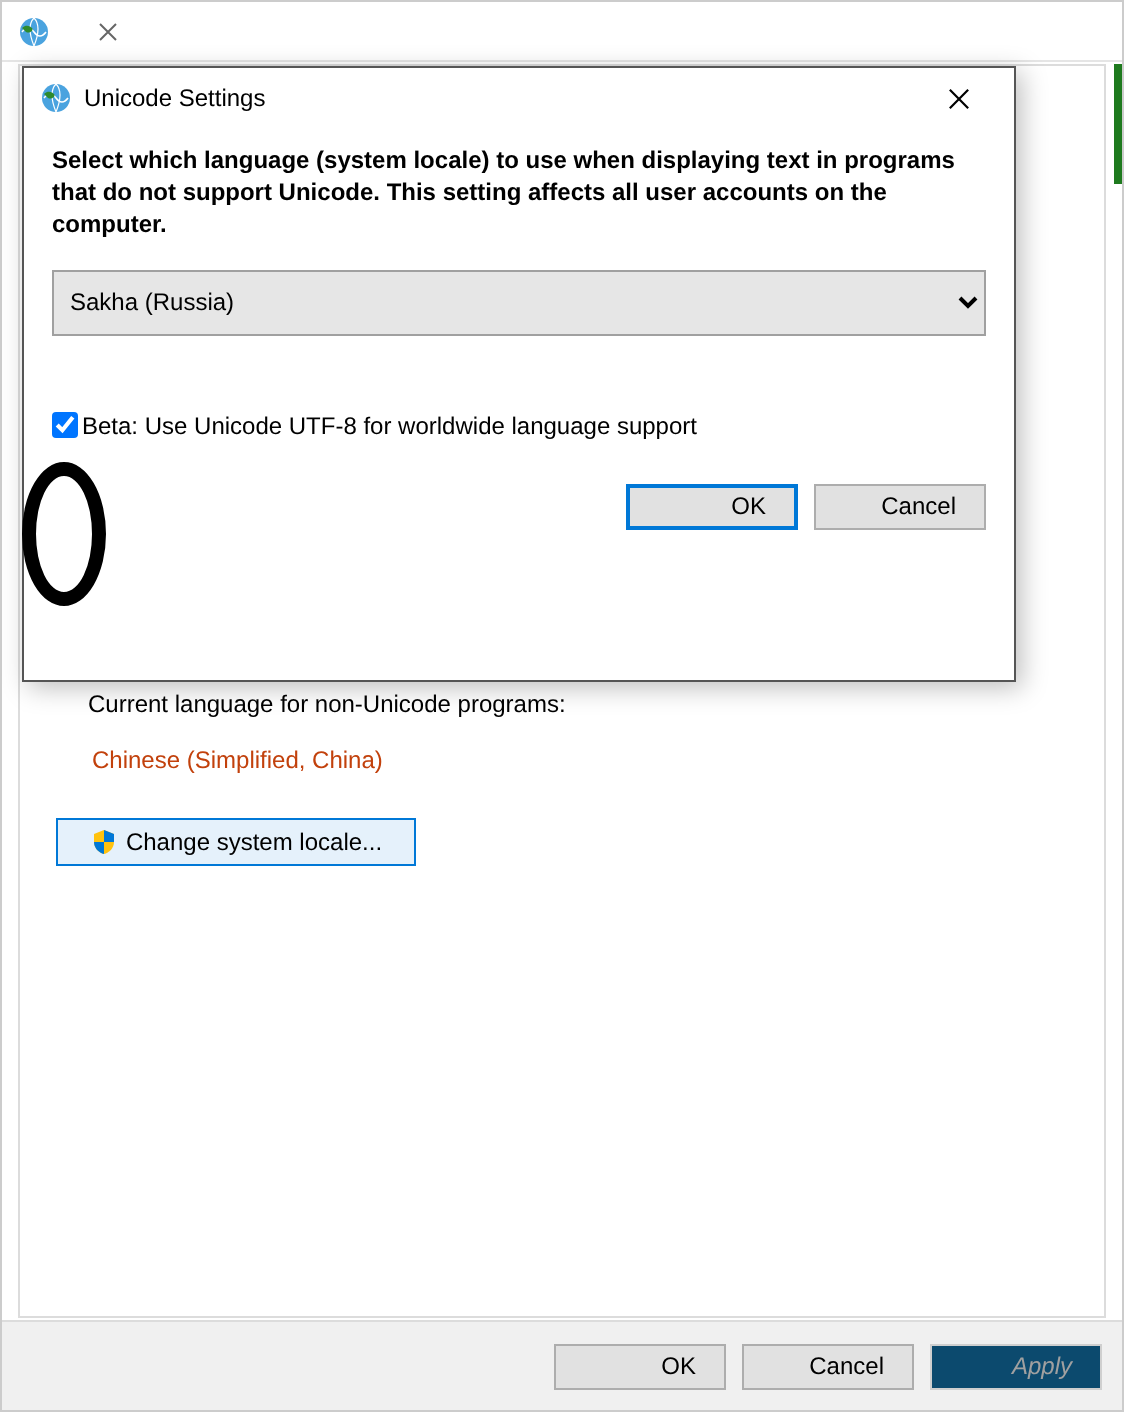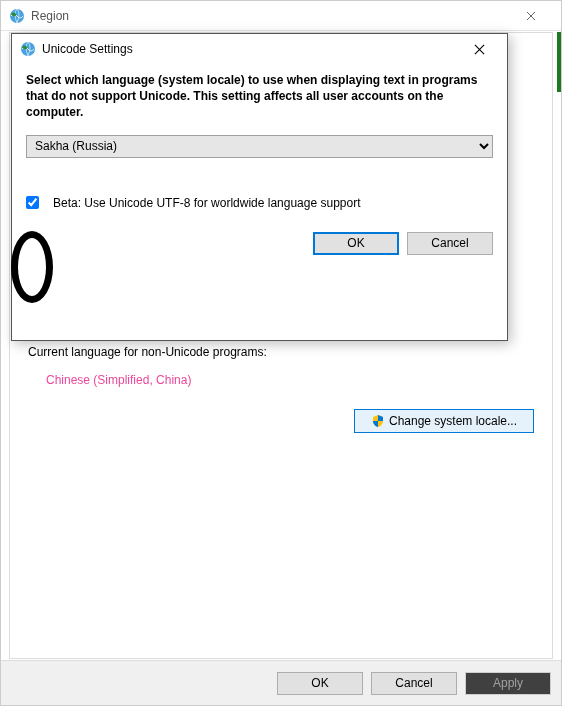--- a/index.html
+++ b/index.html
@@ -58,29 +58,29 @@
       background: #ffffff;
       border: 1px solid #dcdcdc;
       padding: 12px 18px;
     }
 
     .section-label {
       color: #000;
       font-size: 12px;
       margin-top: 300px;
       margin-bottom: 14px;
+      margin-left: 16px;
     }
     .current-lang-value {
       margin-left: 18px;
       margin-bottom: 22px;
-      color: #ec4899;
+      color: #c2410c;
     }
     .change-locale-wrap {
       display: flex;
-      justify-content: flex-end;
     }
     .change-locale-btn {
       border: 1px solid #0078d7;
       background: #e5f1fb;
       padding: 4px 12px;
       font-size: 12px;
       font-family: inherit;
       display: inline-flex;
       align-items: center;
       gap: 4px;
@@ -102,25 +102,27 @@
       gap: 8px;
     }
     .win-btn {
       min-width: 86px;
       height: 23px;
       background: #e1e1e1;
       border: 1px solid #adadad;
       font-family: inherit;
       font-size: 12px;
       padding: 0 14px;
+      text-align: right;
     }
     .win-btn:disabled {
       color: #a0a0a0;
       border-color: #cfcfcf;
-      background: #404040;
+      background: #0c4a6e;
+      font-style: italic;
     }
 
     
     .modal {
       position: absolute;
       top: 33px; left: 11px;
       width: 497px;
       height: 308px;
       background: #ffffff;
       border: 1px solid #555;
@@ -157,33 +159,33 @@
       line-height: 1.35;
       margin-bottom: 14px;
       font-weight: bold;
     }
     .locale-label {
       font-size: 12px;
       margin-bottom: 4px;
     }
     .locale-select {
       width: 100%;
-      height: 23px;
+      height: 33px;
       font-family: inherit;
       font-size: 12px;
       background: #e6e6e6;
       border: 1px solid #a0a0a0;
       padding: 1px 4px;
     }
 
     .checkbox-row {
       margin-top: 38px;
       display: flex;
       align-items: center;
-      gap: 14px;
+      gap: 2px;
       font-size: 12px;
       position: relative;
     }
     .checkbox-row input[type="checkbox"] {
       width: 13px; height: 13px;
       margin: 0;
     }
 
     .modal-footer {
       display: flex;
@@ -229,21 +231,20 @@
 <div class="parent-window">
   <div class="parent-titlebar">
     <span class="globe">
       <svg viewBox="0 0 16 16">
           <circle cx="8" cy="8" r="7" fill="#4aa3df"></circle>
           <path d="M2 8 Q5 4 8 8 Q11 12 14 8" stroke="#fff" stroke-width="0.8" fill="none"></path>
           <path d="M8 1 Q4 5 8 15 Q12 5 8 1" stroke="#fff" stroke-width="0.6" fill="none"></path>
           <path d="M2 6 C4 4 6 5 7 6 C8 7 6 9 4 8 Z" fill="#2e8b2e"></path>
         </svg>
     </span>
-    <span class="title">Region</span>
     <div class="parent-close">
       <svg viewBox="0 0 10 10">
           <path d="M1 1 L9 9 M9 1 L1 9" stroke="currentColor" stroke-width="1"></path>
         </svg>
     </div>
   </div>
 
   <div class="green-sliver"></div>
 
   <div class="parent-body">

